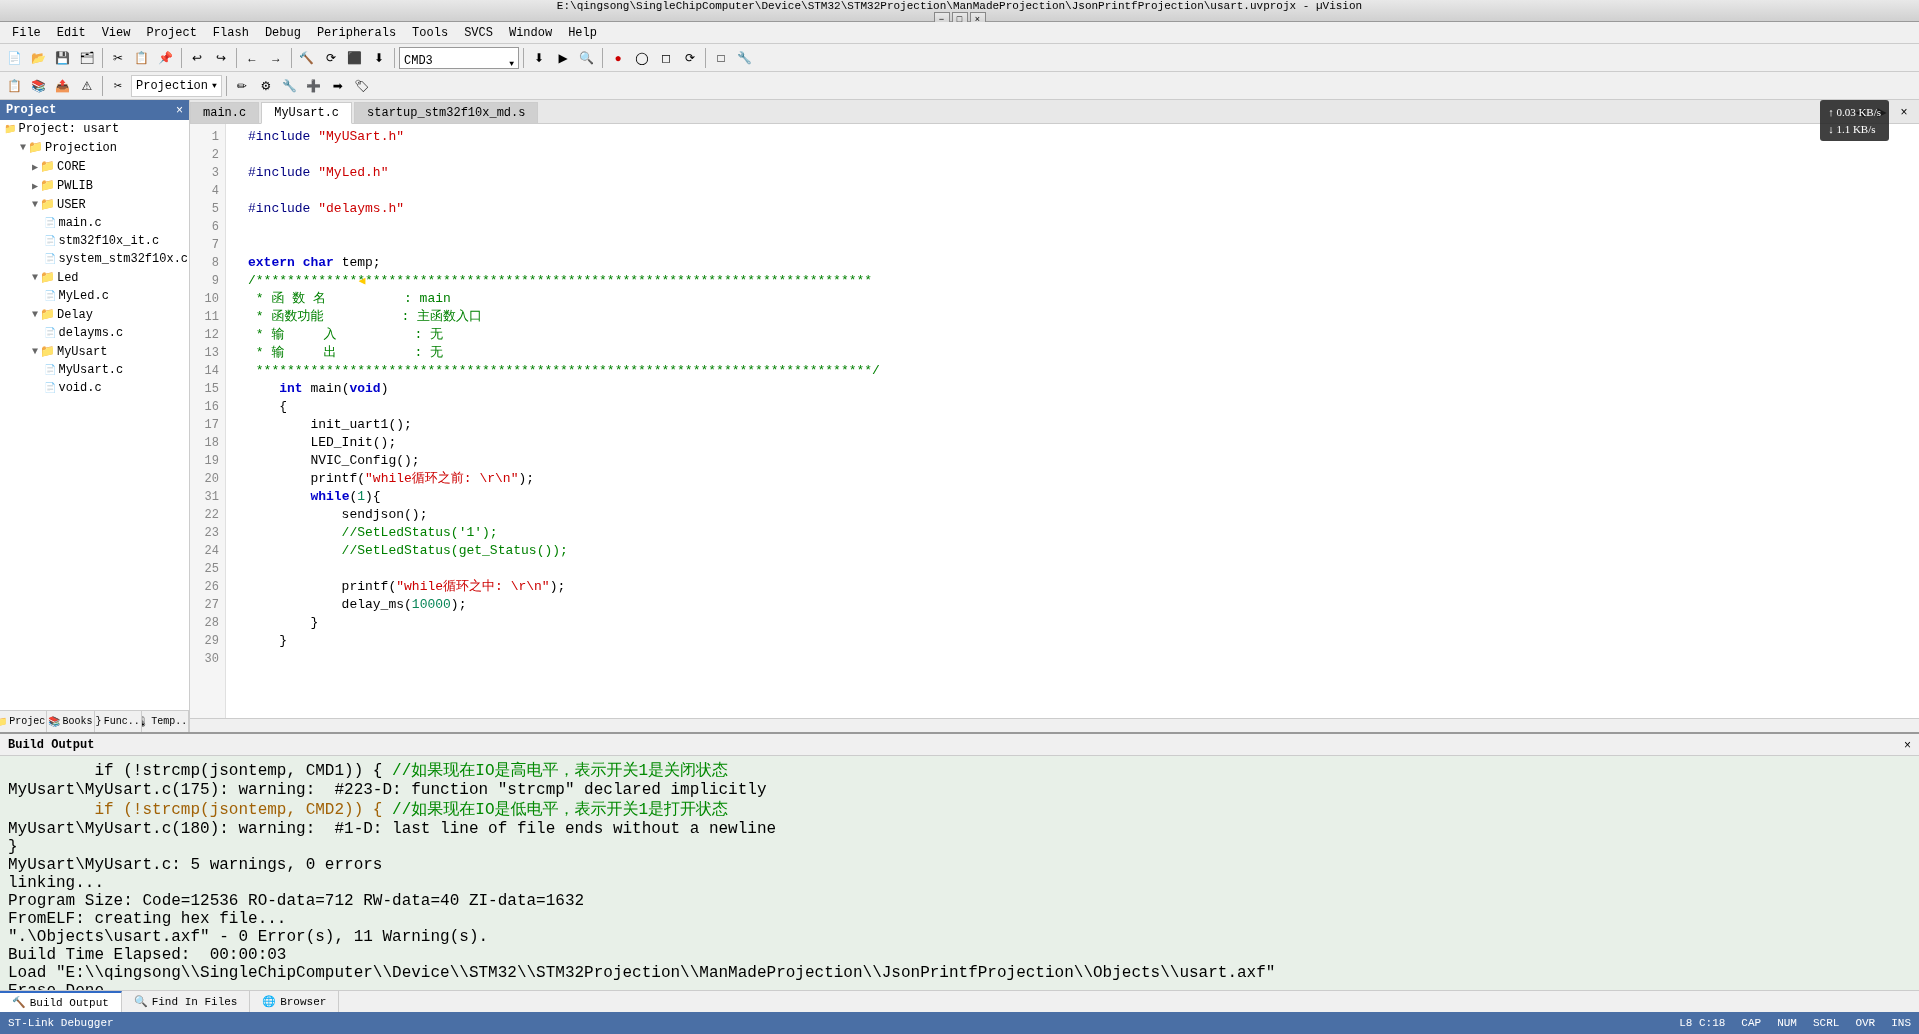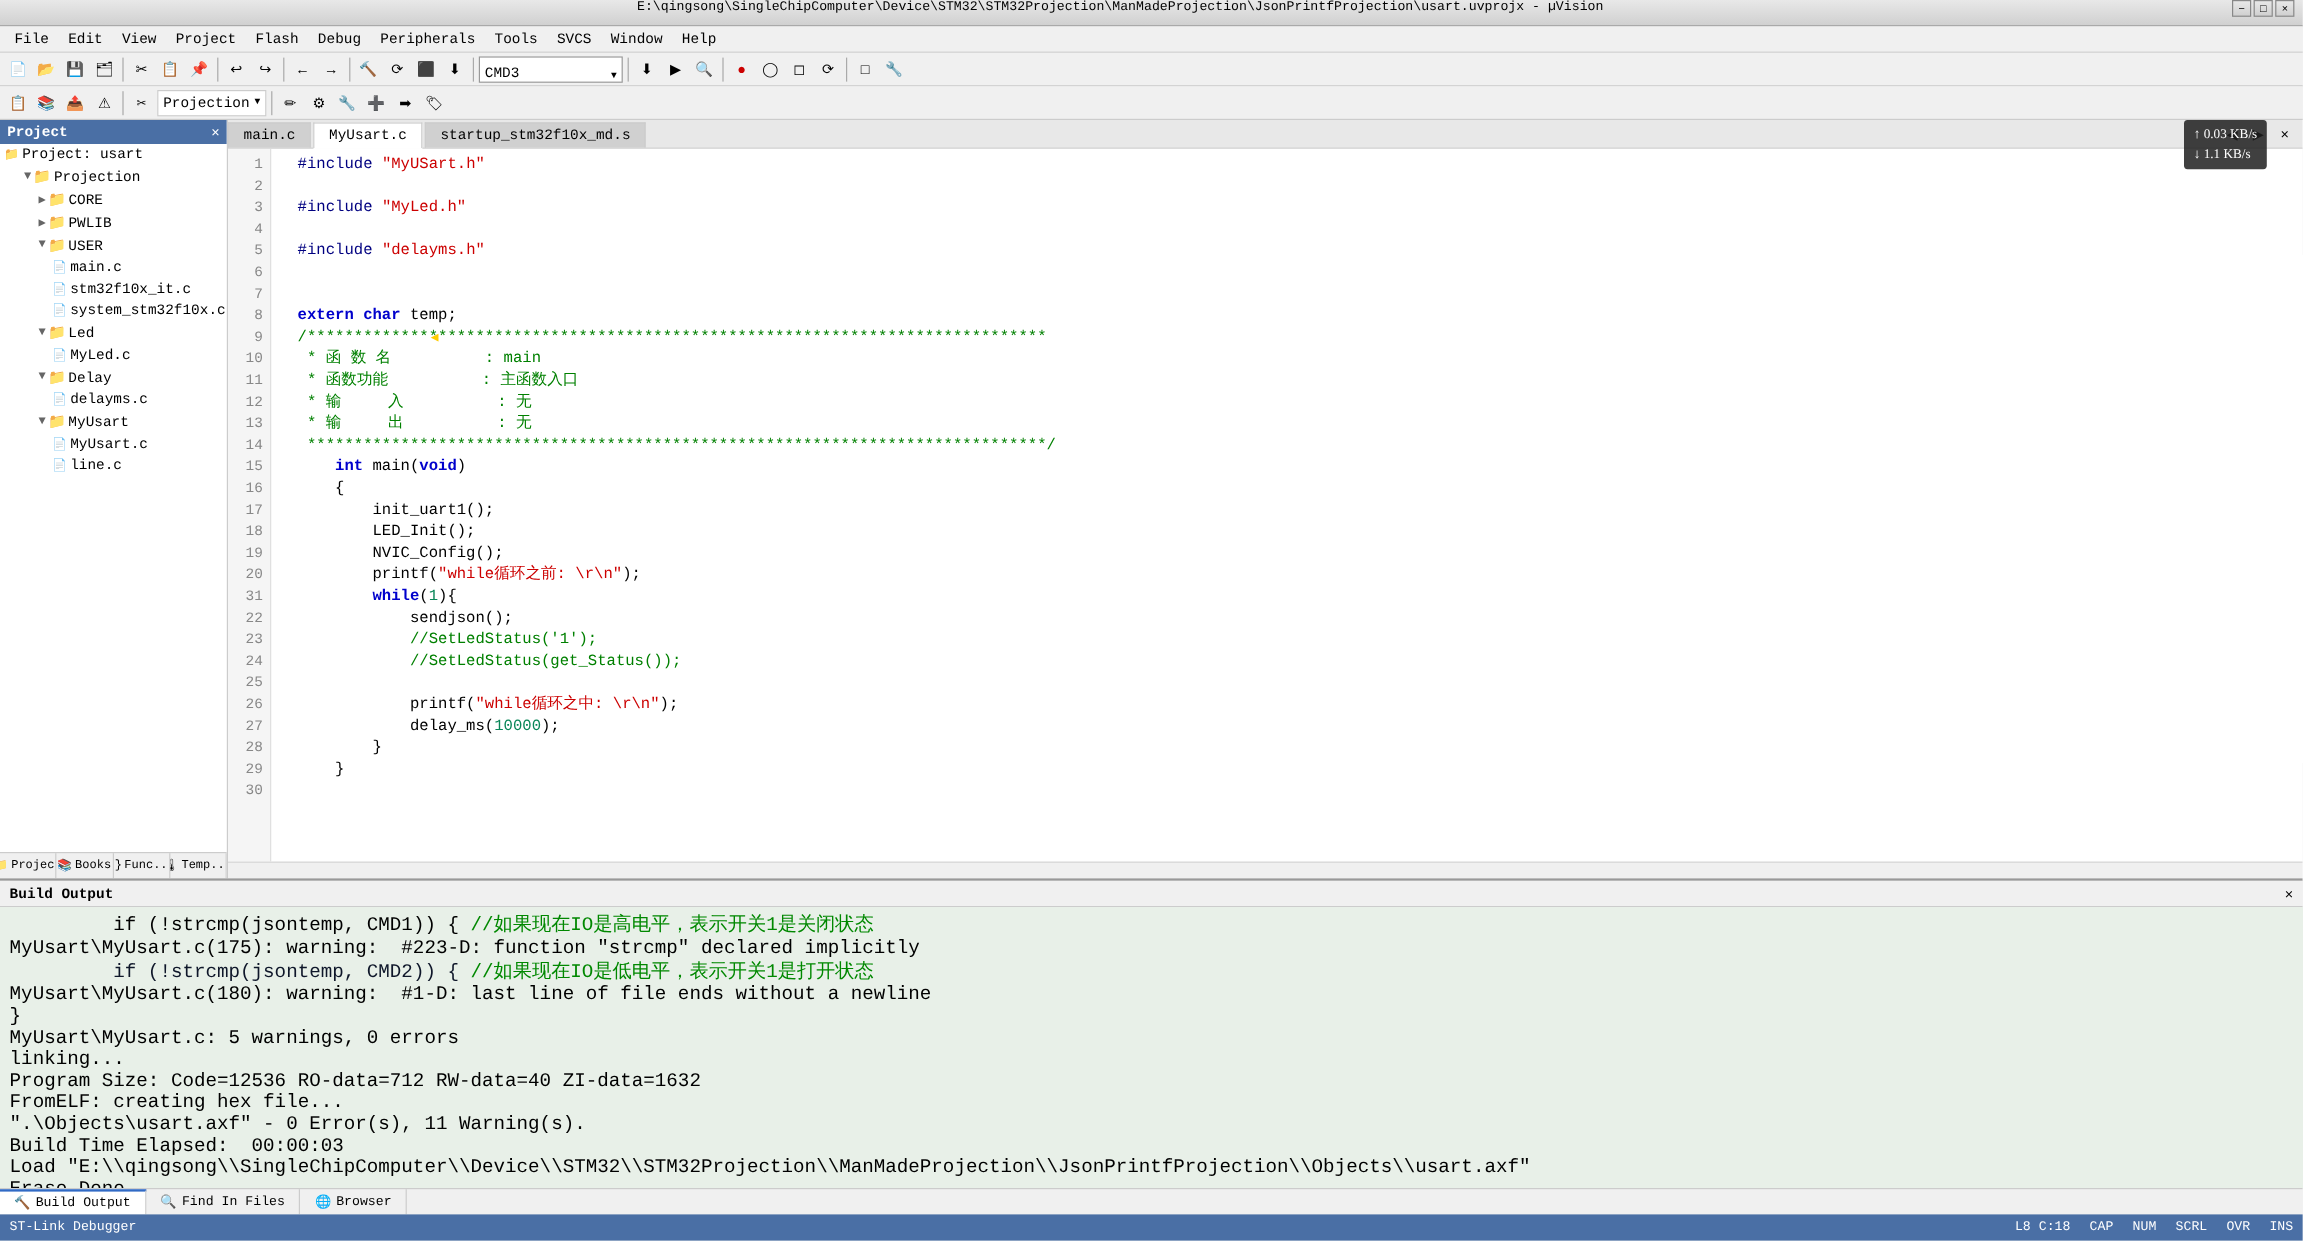--- a/index.html
+++ b/index.html
@@ -3,24 +3,25 @@
   <meta charset="utf-8">
   <style>
     * { margin: 0; padding: 0; box-sizing: border-box; }
     body { font-family: 'Courier New', monospace; font-size: 12px; background: #f0f0f0; color: #000; overflow: hidden; width: 1919px; height: 1034px; }
     
     
     #titlebar {
       background: linear-gradient(to bottom, #e8e8e8, #d0d0d0);
       height: 22px;
       display: flex;
-      align-items: flex-start;
+      align-items: center;
       padding: 0 7px;
       font-size: 11px;
       border-bottom: 1px solid #999;
+      flex-direction: column;
     }
     #titlebar-controls { display: flex; gap: 2px; }
     .title-btn { width: 16px; height: 14px; border: 1px solid #888; background: linear-gradient(to bottom, #e8e8e8, #d0d0d0); font-size: 9px; cursor: pointer; display: flex; align-items: center; justify-content: center; }
 
     
     #menubar {
       background: #f0f0f0;
       height: 22px;
       display: flex;
       align-items: center;
@@ -479,21 +480,21 @@
           </div>
           <div class="tree-item indent3">
             <div class="tree-label">
               <span class="tree-icon file-icon">📄</span>
               <span>MyUsart.c</span>
             </div>
           </div>
           <div class="tree-item indent3">
             <div class="tree-label">
               <span class="tree-icon file-icon">📄</span>
-              <span>line.c</span>
+              <span>void.c</span>
             </div>
           </div>
         </div>
         <div id="sidebar-tabs">
           <div class="sidebar-tab">
             <span>📁</span>
             <span>Project</span>
           </div>
           <div class="sidebar-tab">
             <span>📚</span>
@@ -718,21 +719,21 @@
     <div id="build-output">
       <div id="build-output-header">
         <span>Build Output</span>
         <div style="display:flex;gap:4px;">
           <button style="background:transparent;border:none;cursor:pointer;font-size:12px;">×</button>
         </div>
       </div>
       <div id="build-output-content">
         <div style="white-space:pre;"> &nbsp;&nbsp;&nbsp;&nbsp;&nbsp;&nbsp;&nbsp;&nbsp;<span style="color:#000000">if (!strcmp(jsontemp, CMD1)) { </span><span style="color:#008800">//如果现在IO是高电平，表示开关1是关闭状态</span></div>
         <div style="white-space:pre;color:#000;">MyUsart\MyUsart.c(175): warning:  #223-D: function "strcmp" declared implicitly</div>
-        <div style="white-space:pre;"> &nbsp;&nbsp;&nbsp;&nbsp;&nbsp;&nbsp;&nbsp;&nbsp;<span style="color:#0f172a">if (!strcmp(jsontemp, CMD2)) { </span><span style="color:#008800">//如果现在IO是低电平，表示开关1是打开状态</span></div>
+        <div style="white-space:pre;"> &nbsp;&nbsp;&nbsp;&nbsp;&nbsp;&nbsp;&nbsp;&nbsp;<span style="color:#a16207">if (!strcmp(jsontemp, CMD2)) { </span><span style="color:#008800">//如果现在IO是低电平，表示开关1是打开状态</span></div>
         <div style="white-space:pre;color:#000;">MyUsart\MyUsart.c(180): warning:  #1-D: last line of file ends without a newline</div>
         <div style="white-space:pre;color:#000;">}</div>
         <div style="white-space:pre;color:#000;">MyUsart\MyUsart.c: 5 warnings, 0 errors</div>
         <div style="white-space:pre;color:#000;">linking...</div>
         <div style="white-space:pre;color:#000;">Program Size: Code=12536 RO-data=712 RW-data=40 ZI-data=1632</div>
         <div style="white-space:pre;color:#000;">FromELF: creating hex file...</div>
         <div style="white-space:pre;color:#000;">".\Objects\usart.axf" - 0 Error(s), 11 Warning(s).</div>
         <div style="white-space:pre;color:#000;">Build Time Elapsed:  00:00:03</div>
         <div style="white-space:pre;color:#000;">Load "E:\\qingsong\\SingleChipComputer\\Device\\STM32\\STM32Projection\\ManMadeProjection\\JsonPrintfProjection\\Objects\\usart.axf"</div>
         <div style="white-space:pre;color:#000;">Erase Done.</div>

